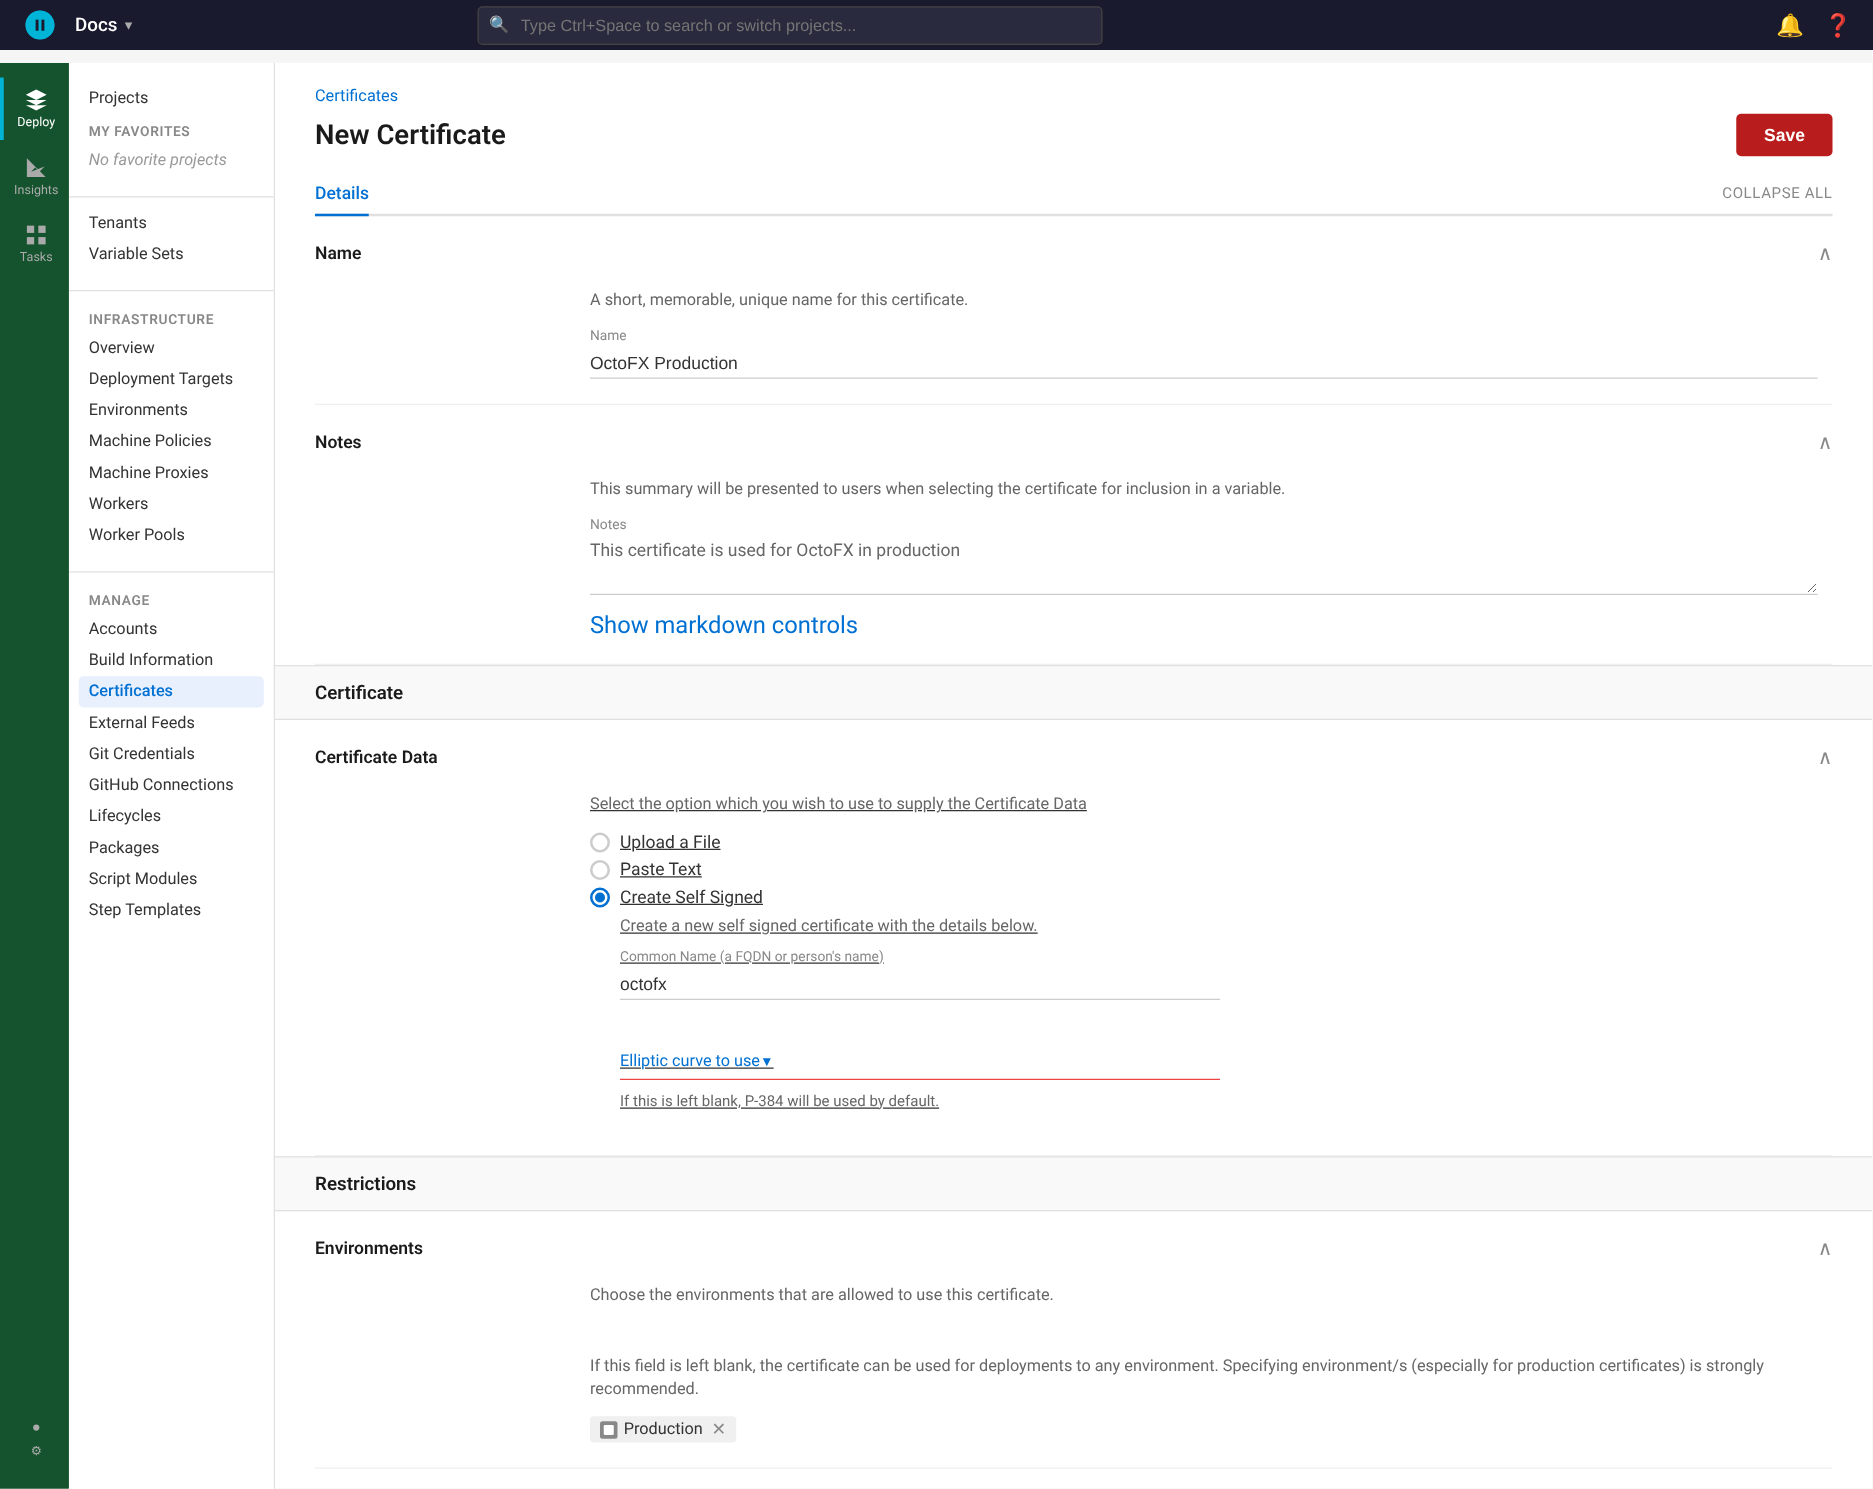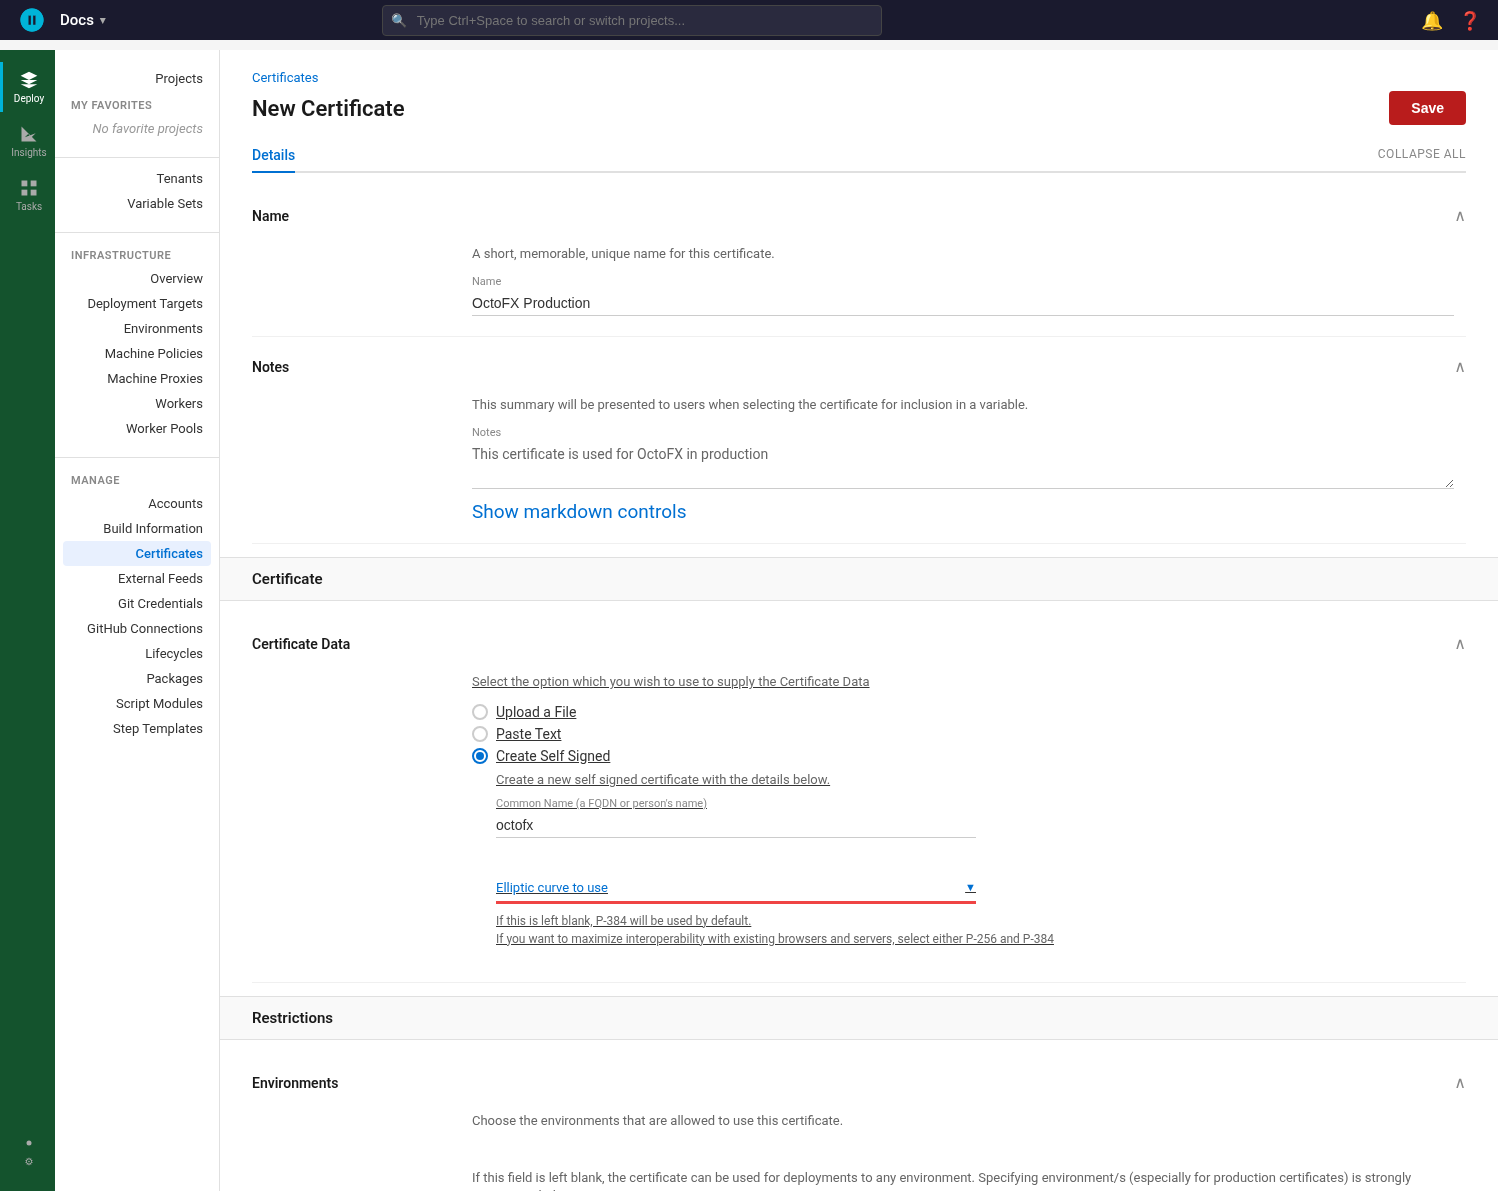--- a/index.html
+++ b/index.html
@@ -22,21 +22,21 @@
     .icon-nav { position: fixed; top: 50px; left: 0; width: 55px; background: #14532d; height: calc(100vh - 50px); display: flex; flex-direction: column; align-items: center; padding-top: 12px; gap: 4px; z-index: 99; }
     .icon-nav-item { display: flex; flex-direction: column; align-items: center; padding: 8px 6px; cursor: pointer; color: #aaa; font-size: 10px; gap: 3px; width: 100%; border-left: 3px solid transparent; }
     .icon-nav-item.active { color: #fff; border-left-color: #00b4d8; }
     .icon-nav-item svg { width: 20px; height: 20px; fill: currentColor; }
     .icon-nav-bottom { margin-top: auto; margin-bottom: 16px; }
 
     
     .sidenav { position: fixed; top: 50px; left: 55px; width: 165px; background: #fff; height: calc(100vh - 50px); overflow-y: auto; border-right: 1px solid #e0e0e0; padding: 16px 0; z-index: 98; }
     .sidenav-section { padding: 0 16px 8px; }
     .sidenav-section-title { font-size: 11px; font-weight: 600; color: #888; text-transform: uppercase; letter-spacing: 0.5px; padding: 8px 0 4px; }
-    .sidenav-item { display: block; padding: 5px 0; color: #333; font-size: 13px; cursor: pointer; text-decoration: none; text-align: right; }
+    .sidenav-item { display: block; padding: 5px 0; color: #333; font-size: 13px; cursor: pointer; text-decoration: none; }
     .sidenav-item.active { color: #0070d2; font-weight: 500; }
     .sidenav-divider { border: none; border-top: 1px solid #e0e0e0; margin: 8px 0; }
     .sidenav-active-bg { background: #e8f0fe; border-radius: 4px; padding: 5px 8px; margin: 0 -8px; color: #0070d2; font-weight: 500; }
 
     
     .main { margin-top: 50px; margin-left: 220px; flex: 1; overflow-y: auto; background: #f5f5f5; min-height: calc(100vh - 50px); }
     .content-area { background: #fff; min-height: calc(100vh - 50px); }
 
     
     .page-header { padding: 20px 32px 0; }
@@ -45,21 +45,21 @@
     .page-title { font-size: 22px; font-weight: 600; color: #1a1a1a; }
     .save-btn { background: #b91c1c; color: #fff; border: none; padding: 9px 22px; border-radius: 4px; font-size: 14px; font-weight: 700; cursor: pointer; }
 
     
     .tabs-row { display: flex; align-items: center; justify-content: space-between; border-bottom: 2px solid #e0e0e0; margin: 12px 32px 0; }
     .tab { padding: 10px 0 8px; font-size: 14px; cursor: pointer; color: #555; border-bottom: 2px solid transparent; margin-bottom: -2px; margin-right: 24px; }
     .tab.active { color: #0070d2; border-bottom-color: #0070d2; font-weight: 500; }
     .collapse-all { font-size: 12px; color: #888; cursor: pointer; text-transform: uppercase; letter-spacing: 0.5px; }
 
     
-    .form-body { padding: 13px 32px; }
+    .form-body { padding: 0 32px; }
     .form-row { display: flex; align-items: flex-start; padding: 20px 0; border-bottom: 1px solid #f0f0f0; }
     .form-label-col { width: 220px; flex-shrink: 0; }
     .form-label { font-size: 14px; font-weight: 600; color: #1a1a1a; padding-top: 2px; }
     .form-content-col { flex: 1; }
     .form-description { font-size: 13px; color: #666; margin-bottom: 12px; line-height: 1.4; margin-top: 39px; }
     .form-field-label { font-size: 11px; color: #888; margin-bottom: 3px; }
     .form-input { width: 100%; border: none; border-bottom: 1px solid #ccc; padding: 4px 0; font-size: 14px; color: #333; outline: none; background: transparent; }
     .form-section-header { background: #f9f9f9; padding: 12px 32px; font-size: 15px; font-weight: 600; color: #1a1a1a; border-top: 1px solid #e0e0e0; border-bottom: 1px solid #e0e0e0; margin: 0; }
     .expand-icon { margin-left: auto; color: #888; font-size: 16px; cursor: pointer; }
     .form-row-header { display: flex; align-items: flex-start; width: 100%; }
@@ -75,21 +75,21 @@
 
     
     .self-signed-details { margin-top: 8px; padding-left: 24px; }
     .self-signed-desc { font-size: 13px; color: #666; margin-bottom: 10px; }
     .field-group { margin-bottom: 14px; }
     .small-label { font-size: 11px; color: #888; margin-bottom: 3px; }
     .inline-input { width: 100%; border: none; border-bottom: 1px solid #ccc; padding: 4px 0; font-size: 14px; color: #333; outline: none; background: transparent; max-width: 480px; }
 
     
     .dropdown-field { position: relative; max-width: 480px; margin-bottom: 8px; }
-    .dropdown-trigger { display: flex; align-items: center; justify-content: space-between; border-bottom: 3px solid #ef4444; padding: 6px 0; cursor: pointer; color: #0070d2; font-size: 13px; margin-top: 36px; }
+    .dropdown-trigger { display: flex; align-items: center; border-bottom: 1px solid #ef4444; padding: 6px 0; cursor: pointer; color: #0070d2; font-size: 13px; margin-top: 36px; }
     .dropdown-trigger .down-arrow { color: #0070d2; font-size: 11px; }
     .dropdown-hint { font-size: 12px; color: #666; line-height: 1.5; margin-top: 6px; }
 
     
     .tag-item { display: inline-flex; align-items: center; gap: 5px; background: #f0f0f0; border-radius: 3px; padding: 3px 8px; font-size: 13px; color: #333; }
     .tag-icon { width: 14px; height: 14px; background: #888; border-radius: 2px; display: flex; align-items: center; justify-content: center; }
     .tag-icon svg { width: 10px; height: 10px; fill: #fff; }
     .tag-remove { cursor: pointer; color: #888; font-size: 14px; line-height: 1; margin-left: 2px; }
     .tags-container { display: flex; flex-wrap: wrap; gap: 6px; margin-top: 8px; }
 
@@ -284,21 +284,20 @@
                 </div>
                 <div class="field-group">
                   <div class="dropdown-field">
                     <div class="dropdown-trigger">
                       <span>Elliptic curve to use</span>
                       <span class="down-arrow">▼</span>
                     </div>
                   </div>
                   <div class="dropdown-hint">
                     <span>If this is left blank, P-384 will be used by default.</span><br>
-                    <span>If you want to maximize interoperability with existing browsers and servers, select either P-256 and P-384</span>
                   </div>
                 </div>
               </div>
             </div>
             <div class="expand-icon">∧</div>
           </div>
         </div>
       </div>
     </div>
 

